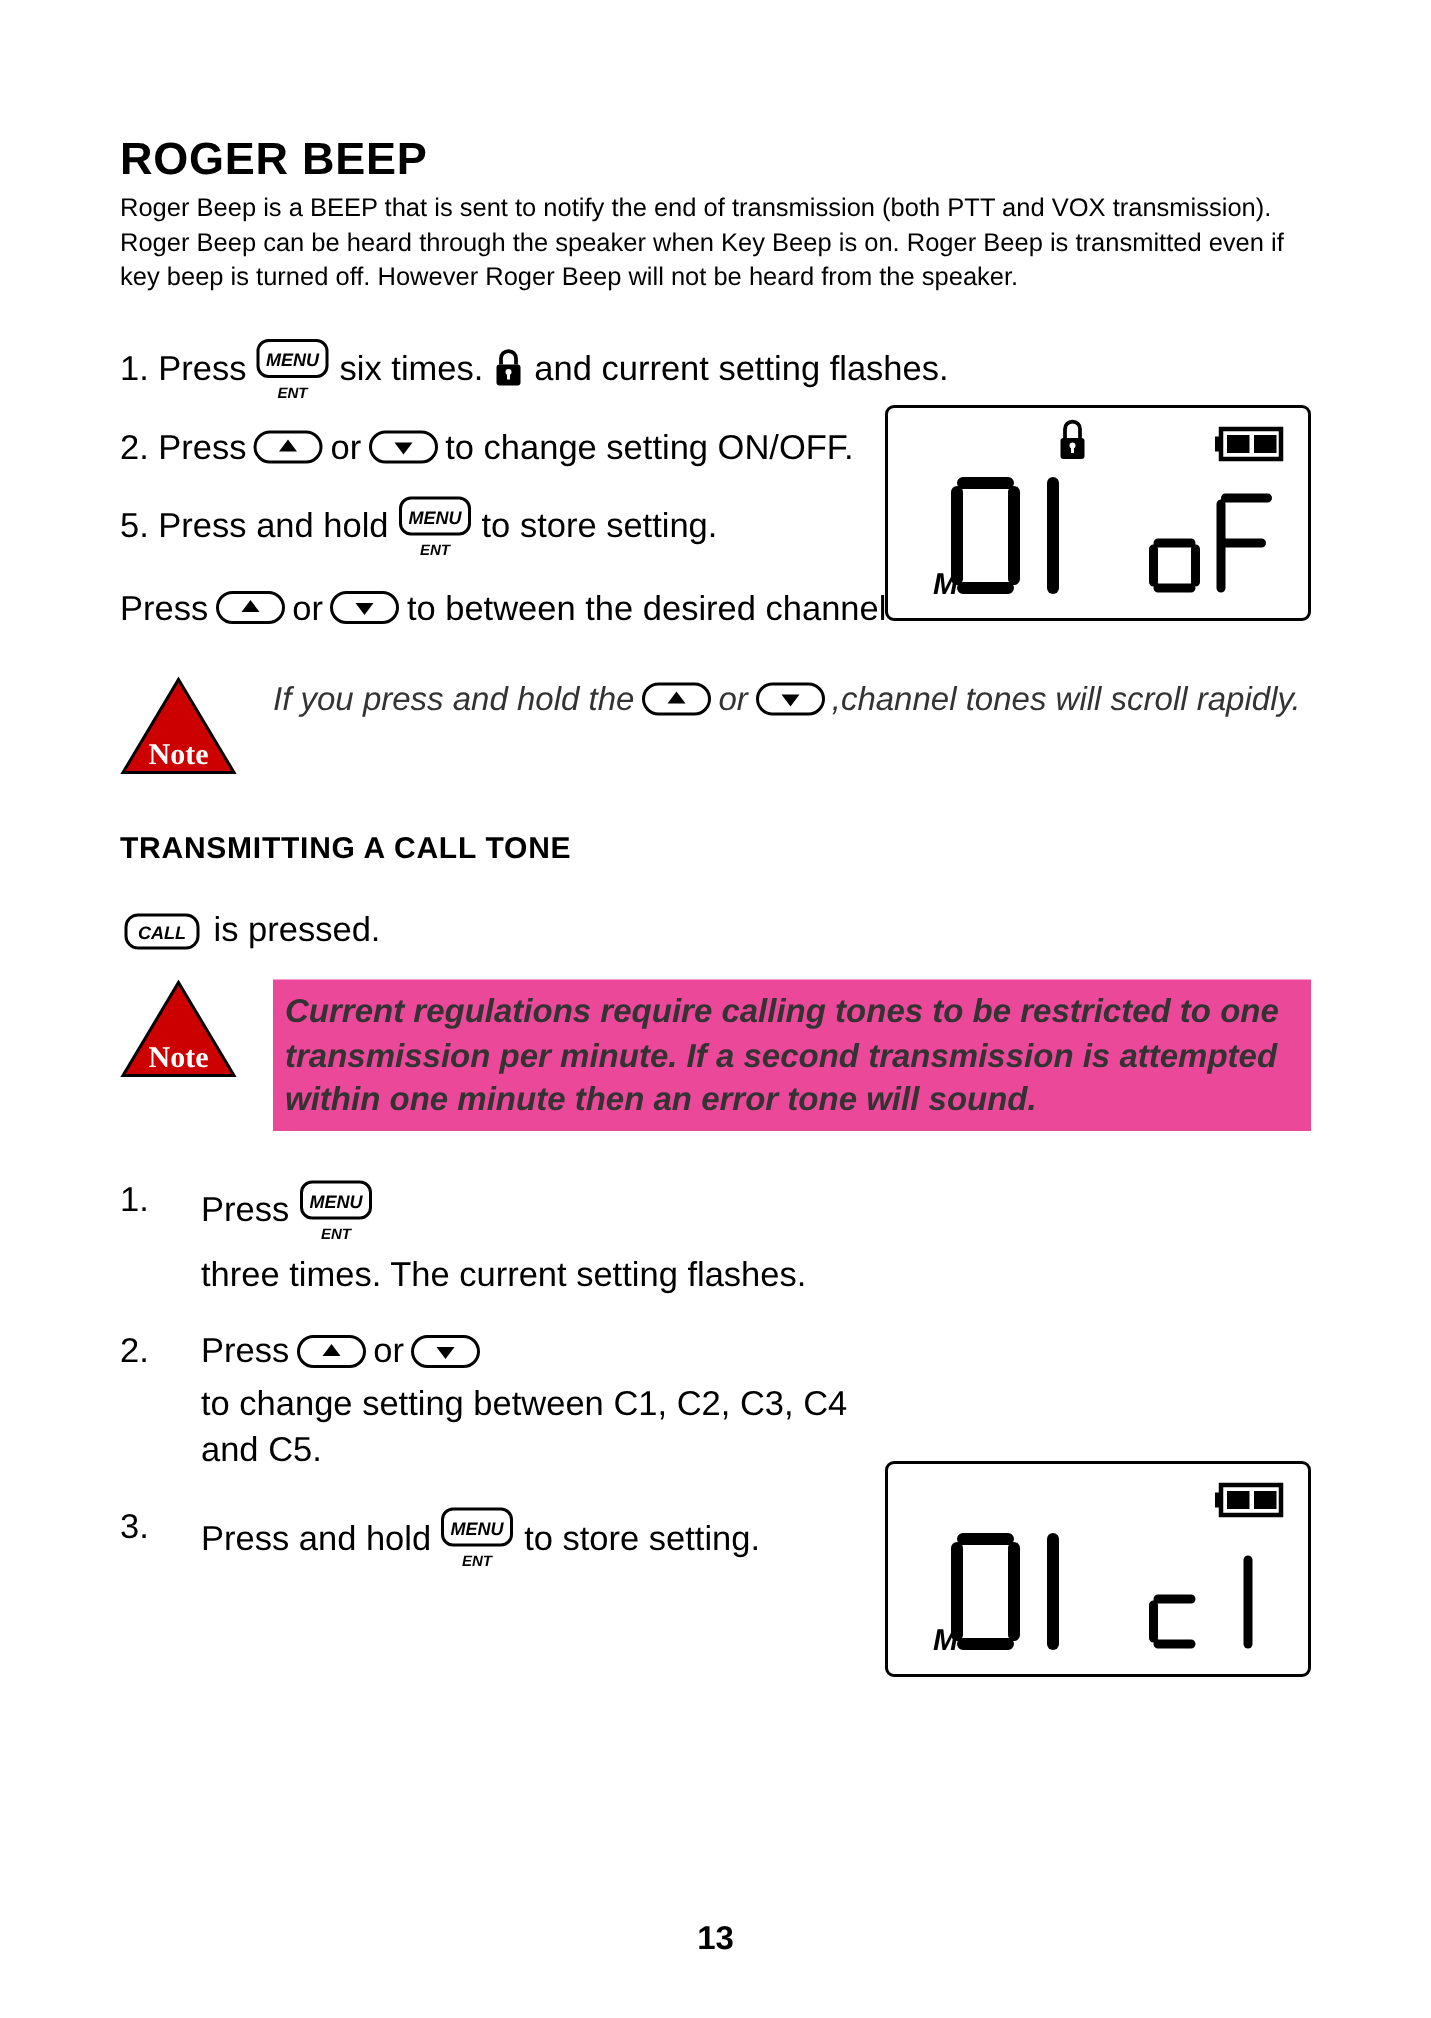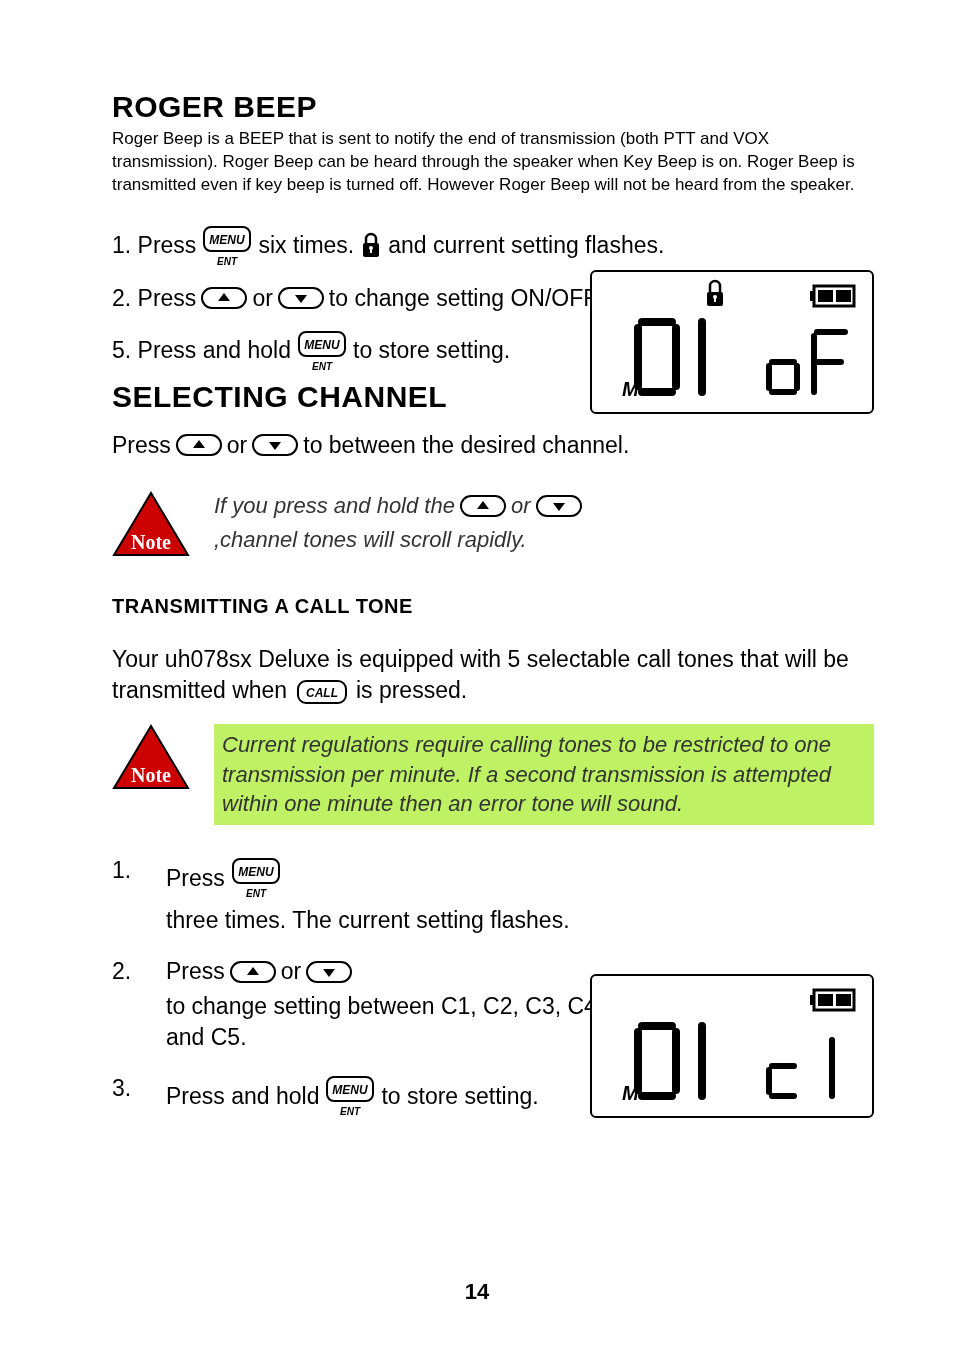--- a/index.html
+++ b/index.html
@@ -6,21 +6,21 @@
     margin: 0;
     padding: 0;
     background: #fff;
     font-family: Arial, Helvetica, sans-serif;
     color: #000;
   }
   .page {
     width: 954px;
     height: 1345px;
     box-sizing: border-box;
-    padding: 90px 80px 40px 112px;
+    padding: 90px 80px 40px 80px;
     position: relative;
   }
   h1.section {
     font-size: 30px;
     font-weight: bold;
     margin: 0 0 4px 0;
     letter-spacing: 0.5px;
   }
   h1.section.big {
     font-size: 20px;
@@ -80,22 +80,23 @@
     font-style: italic;
     color: #333;
     line-height: 1.35;
     flex: 1;
     display: flex;
     align-items: center;
     flex-wrap: wrap;
     gap: 4px;
   }
   .note-text.shaded {
-    background: #bef264;
+    background: #ec4899;
     padding: 6px 8px;
+    font-weight: bold;
   }
   .pagenum {
     position: absolute;
     bottom: 40px;
     left: 0;
     width: 100%;
     text-align: center;
     font-size: 22px;
     font-weight: bold;
   }
@@ -167,21 +168,20 @@
     <span class="ic">
       <svg width="54" height="46" viewBox="0 0 54 46">
         <rect x="4" y="4" width="46" height="24" rx="7" ry="7" fill="#fff" stroke="#000" stroke-width="2"></rect>
         <text x="27" y="21" text-anchor="middle" font-family="Arial" font-size="12" font-weight="bold" font-style="italic">MENU</text>
         <text x="27" y="42" text-anchor="middle" font-family="Arial" font-size="10" font-weight="bold" font-style="italic">ENT</text>
       </svg>
     </span>
     <span>to store setting.</span>
   </div>
 
-  <h1 class="section">SELECTING CHANNEL</h1>
 
   <div class="step" style="margin-top:16px;">
     <span>Press</span>
     <span class="ic">
       <svg width="48" height="24" viewBox="0 0 48 24">
           <rect x="2" y="2" width="44" height="20" rx="10" fill="#fff" stroke="#000" stroke-width="2"></rect>
           <path d="M24 7 L30 15 L18 15 Z" fill="#000"></path>
         </svg>
     </span>
     <span>or</span>
@@ -218,21 +218,20 @@
             <path d="M24 17 L30 9 L18 9 Z" fill="#000"></path>
           </svg>
       </span>
       <span>,channel tones will scroll rapidly.</span>
     </div>
   </div>
 
   <h1 class="section big">TRANSMITTING A CALL TONE</h1>
 
   <div class="step" style="display:block;">
-    <span>Your uh078sx Deluxe is equipped with 5 selectable call tones that will be transmitted when</span>
     <span class="ic" style="margin:0 2px;">
       <svg width="52" height="26" viewBox="0 0 52 26">
         <rect x="2" y="2" width="48" height="22" rx="8" fill="#fff" stroke="#000" stroke-width="2"></rect>
         <text x="26" y="18" text-anchor="middle" font-family="Arial" font-size="12" font-weight="bold" font-style="italic">CALL</text>
       </svg>
     </span>
     <span>is pressed.</span>
   </div>
 
   <div class="note-row">
@@ -347,14 +346,14 @@
       </g>
       <g stroke="#000" stroke-width="6" stroke-linecap="round" fill="none">
 
         <path d="M180 90 h22 M180 120 h22 M177 94 v22"></path>
 
         <path d="M240 64 v56"></path>
       </g>
     </svg>
   </div>
 
-  <div class="pagenum">14</div>
+  <div class="pagenum">13</div>
 </div>
 
 </body></html>

